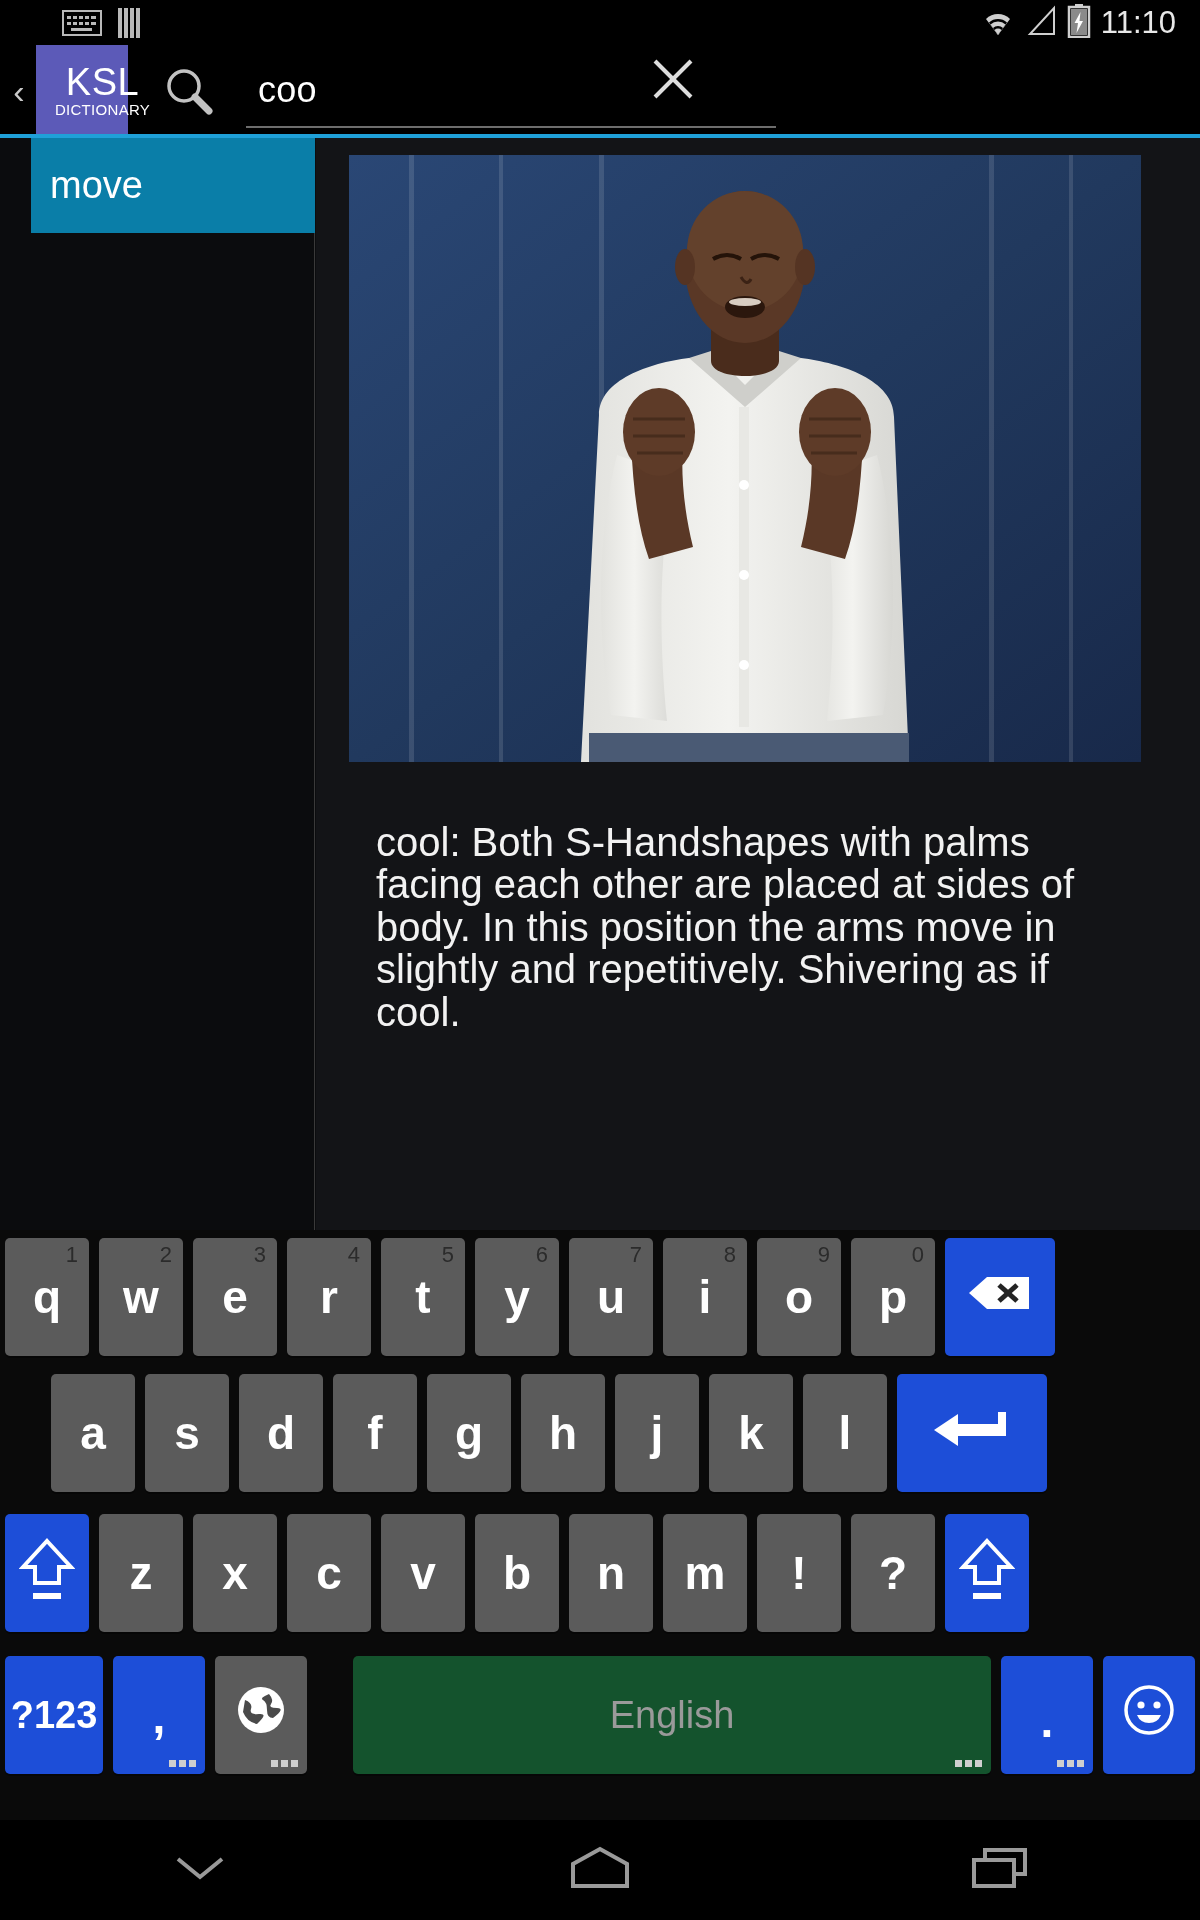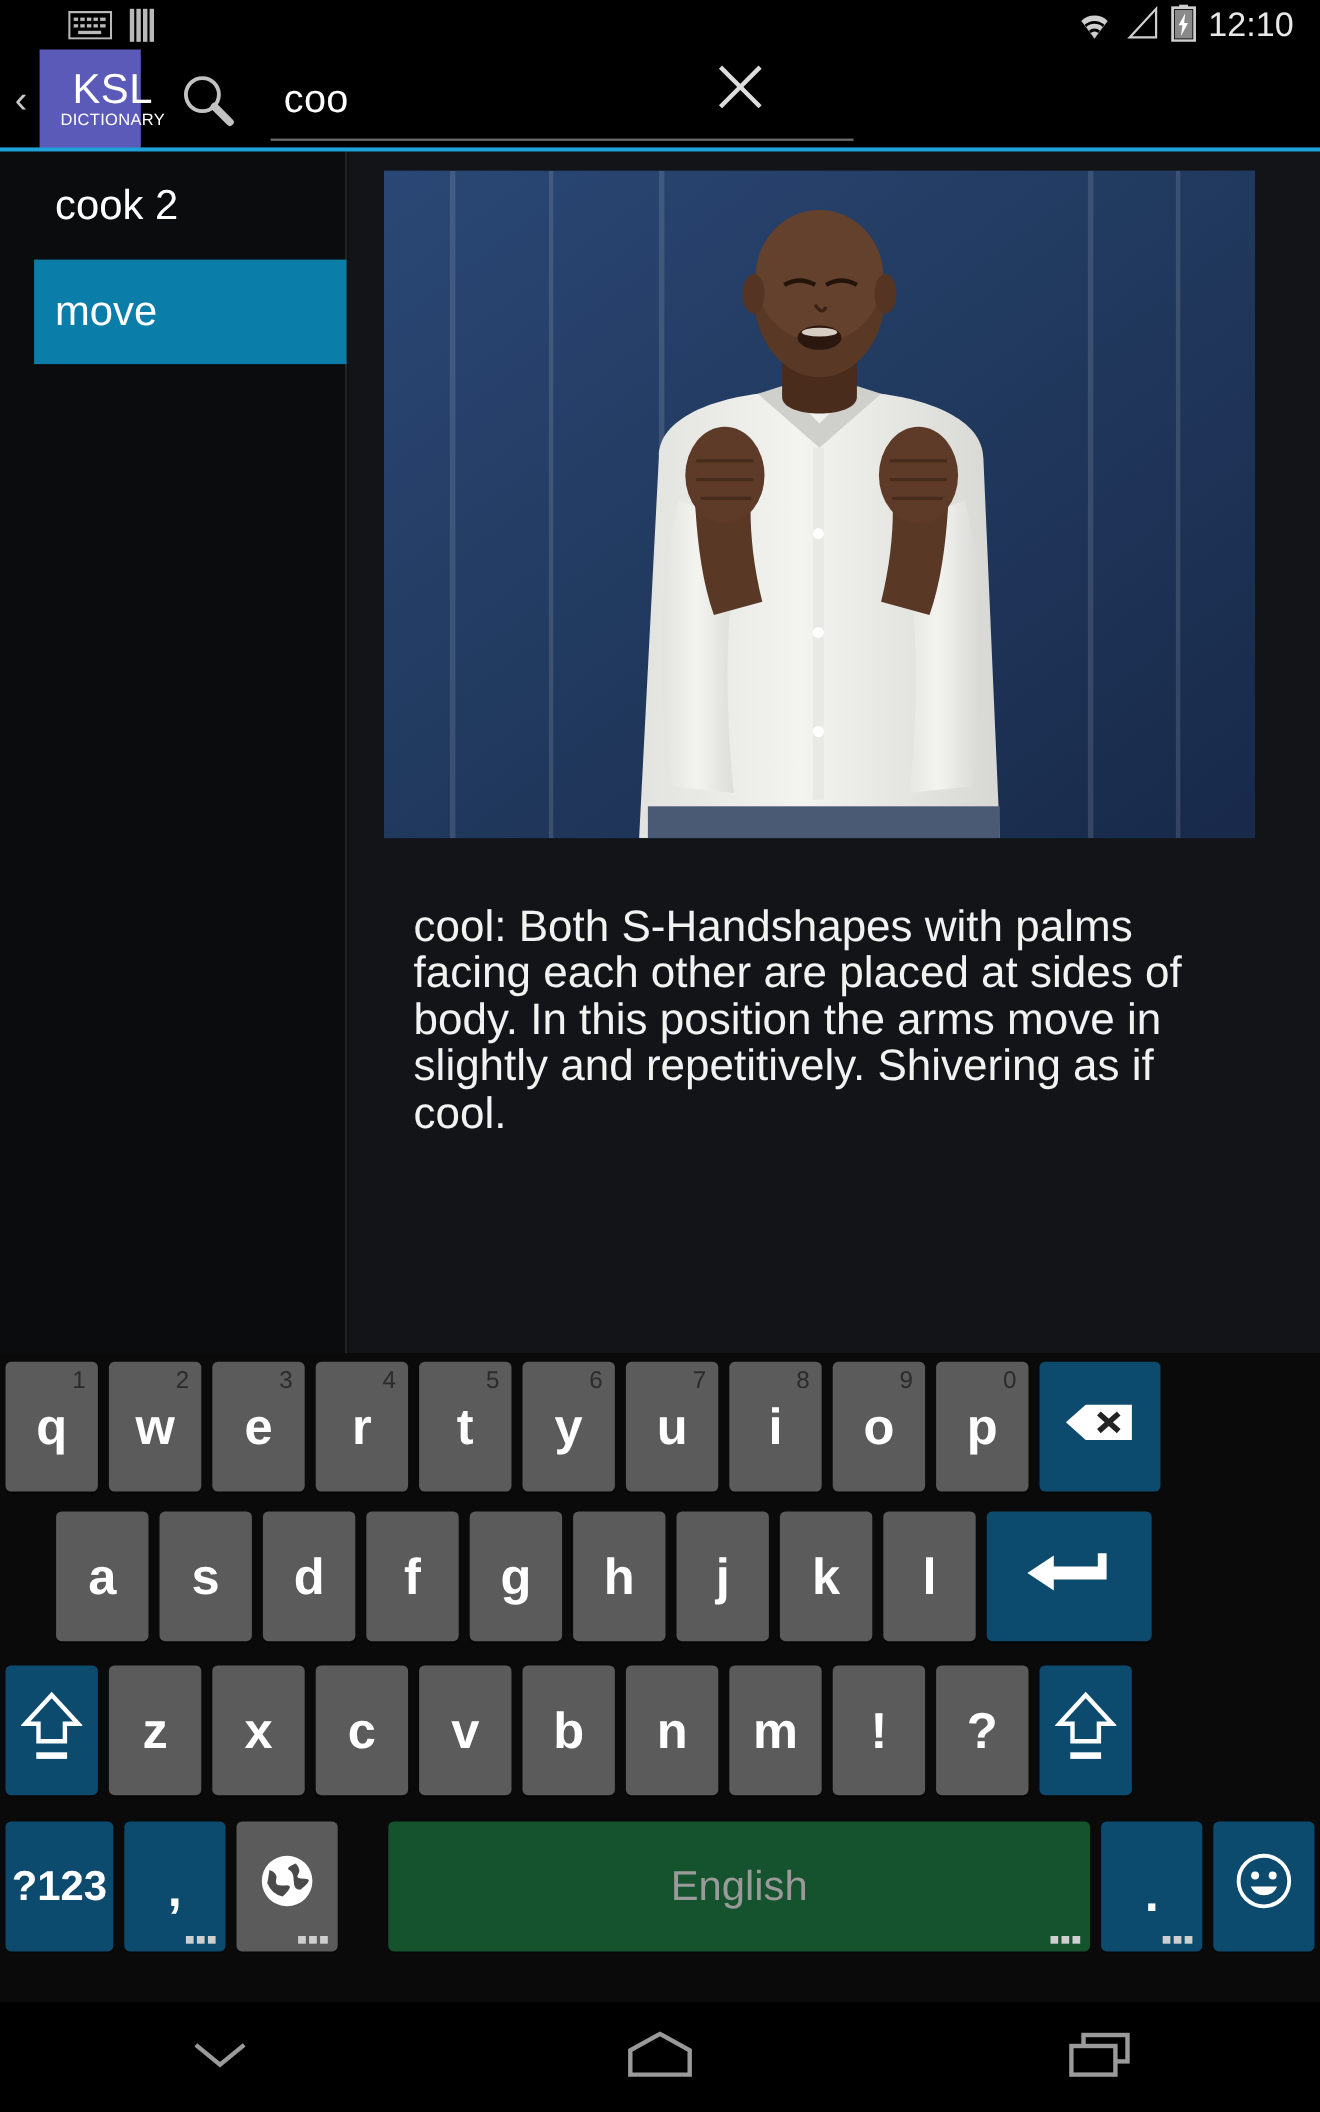--- a/index.html
+++ b/index.html
@@ -106,21 +106,21 @@
   .krow.r2 { padding-top: 4px; }
   .krow.r3 { padding-top: 4px; }
   .krow.r4 { padding-top: 6px; }
   .key {
     position: relative; background: #5b5b5b; border-radius: 5px;
     display: flex; align-items: center; justify-content: center;
     color: #ffffff; font-size: 46px; font-weight: bold;
     height: 118px; margin: 0 5px;
     box-shadow: 0 2px 0 rgba(0,0,0,0.35);
   }
-  .key.dark { background: #0c4a6e; }
+  .key.dark { background: #1d4ed8; }
   .key .num {
     position: absolute; top: 4px; right: 11px;
     font-size: 22px; font-weight: normal; color: #2b2b2b;
   }
   .key .dots {
     position: absolute; bottom: 7px; right: 9px;
     display: flex; gap: 3px;
   }
   .key .dots b { display: block; width: 7px; height: 7px; background: #cfcfcf; }
   .spacebar {
@@ -182,21 +182,21 @@
         </svg>
       </span>
       <span>
         <svg width="24" height="34" viewBox="0 0 24 34">
           <rect x="8" y="0" width="8" height="3" fill="#cfcfcf"></rect>
           <rect x="2" y="3" width="20" height="30" fill="none" stroke="#cfcfcf" stroke-width="2.5"></rect>
           <rect x="4" y="5" width="16" height="26" fill="#8a8a8a"></rect>
           <path d="M13.5 8 L7.5 19 L11 19 L9.5 29 L16 17 L12.5 17 Z" fill="#ffffff"></path>
         </svg>
       </span>
-      <span class="clock">12:10</span>
+      <span class="clock">11:10</span>
     </div>
   </div>
 
   <div class="appbar">
     <div class="back-chevron">‹</div>
     <div class="logo" style="background: rgb(92, 90, 184);">
       <div class="logo-main">KSL</div>
       <div class="logo-sub">DICTIONARY</div>
     </div>
     <div class="search-wrap">
@@ -215,23 +215,20 @@
           <line x1="45" y1="9" x2="9" y2="45" stroke="#dddddd" stroke-width="4"></line>
         </svg>
       </span>
     </div>
   </div>
   <div class="accent-line" style="background: rgb(31, 160, 216);"></div>
 
   <div class="content">
 
     <div class="sidebar">
-      <div class="list-item">
-        <span>cook 2</span>
-      </div>
       <div class="list-item selected" style="background: rgb(10, 126, 168);">
         <span>move</span>
       </div>
     </div>
 
     <div class="detail">
       <div class="video-box">
         <svg width="792" height="607" viewBox="0 0 792 607">
           <defs>
             <linearGradient id="bg" x1="0" y1="0" x2="1" y2="1">

